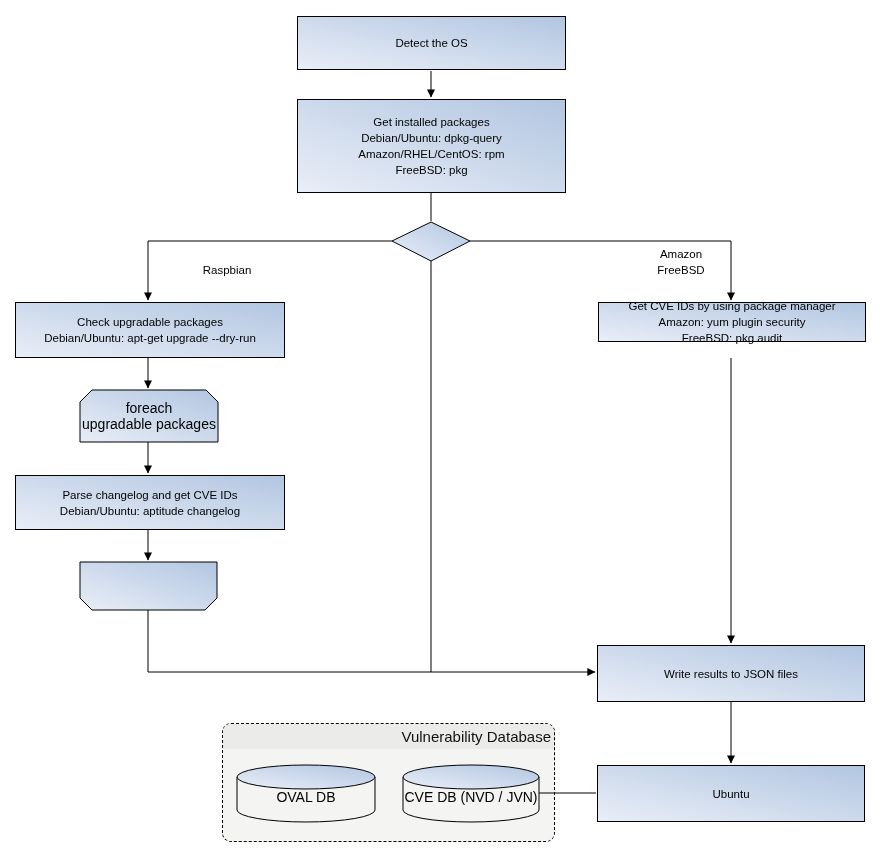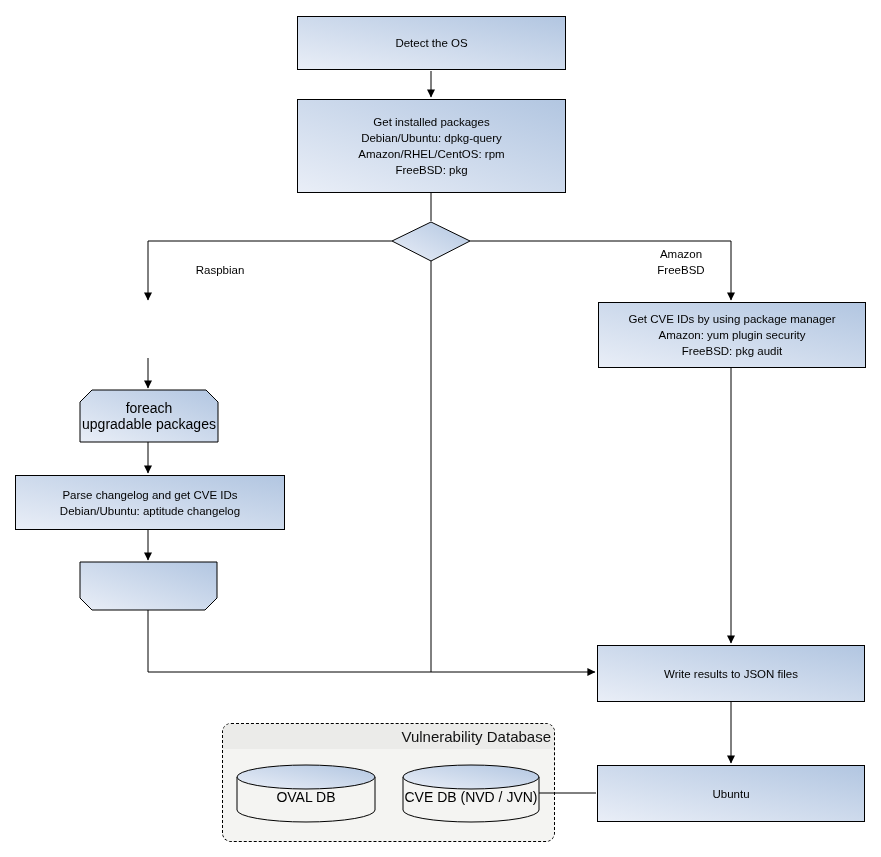--- a/index.html
+++ b/index.html
@@ -130,39 +130,41 @@
     </g>
   </svg>
 
   <div class="node" style="left:297px;top:99px;width:269px;height:94px;">Get installed packages
 Debian/Ubuntu: dpkg-query
 Amazon/RHEL/CentOS: rpm
 FreeBSD: pkg</div>
 
   <div class="node" style="left:297px;top:16px;width:269px;height:54px;">Detect the OS</div>
 
+  <div class="node" style="left:15px;top:302px;width:270px;height:56px;">Check upgradable packages
+Debian/Ubuntu: apt-get upgrade --dry-run</div>
 
   <div class="node" style="left:15px;top:475px;width:270px;height:55px;">Parse changelog and get  CVE IDs
 Debian/Ubuntu: aptitude changelog</div>
 
-  <div class="node" style="left:598px;top:302px;width:268px;height:66px;">Get CVE IDs by using package manager
+  <div class="node" style="left:598px;top:302px;width:268px;height:40px;">Get CVE IDs by using package manager
 Amazon: yum plugin security
 FreeBSD: pkg audit</div>
 
   <div class="node" style="left:597px;top:645px;width:268px;height:57px;">Write results to JSON files</div>
 
   <div class="node" style="left:597px;top:765px;width:268px;height:57px;">Ubuntu</div>
 
   <div class="shape-label" style="left:80px;top:390px;width:138px;height:52px;">foreach
 upgradable  packages</div>
 
 
   <div class="shape-label" style="left:237px;top:784px;width:138px;height:26px;">OVAL DB</div>
 
   <div class="shape-label" style="left:403px;top:784px;width:136px;height:26px;">CVE DB (NVD / JVN)</div>
 
-  <div class="edge-label" style="left:176px;top:263px;width:88px;">Raspbian</div>
+  <div class="edge-label" style="left:183px;top:263px;width:88px;">Raspbian</div>
 
 
   <div class="edge-label" style="left:638px;top:247px;width:86px;">Amazon
 FreeBSD</div>
 
 </div>
 
 </body></html>

